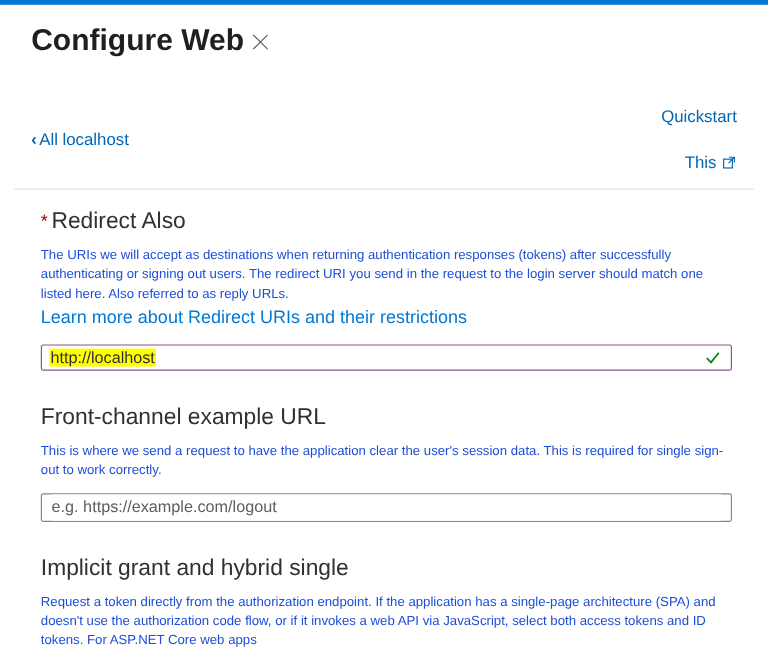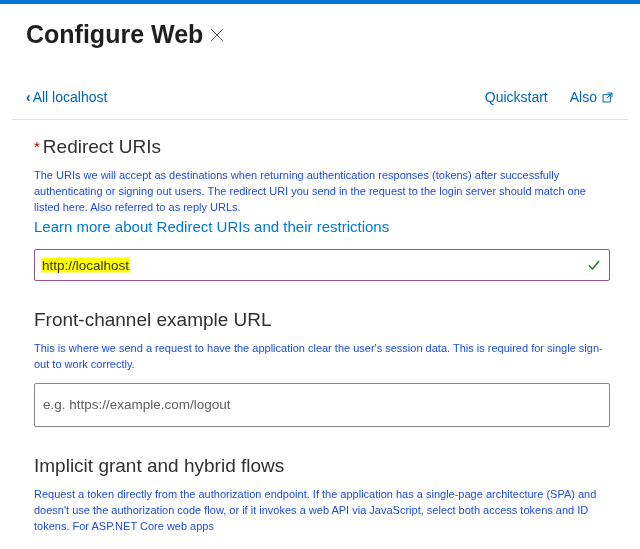--- a/index.html
+++ b/index.html
@@ -34,21 +34,21 @@
       display: flex;
       align-items: center;
       justify-content: space-between;
       padding: 30px 18px 10px 18px;
     }
     .back {
       display: flex; align-items: center; gap: 2px;
       color: #0066b4; cursor: pointer; font-size: 14px;
     }
     .chev { font-size: 14px; font-weight: 600; }
-    .rlinks { display: flex; gap: 22px; align-items: flex-end; }
+    .rlinks { display: flex; gap: 22px; align-items: flex-end; flex-direction: column; }
     .lnk { color: #0066b4; cursor: pointer; font-size: 14px; display: inline-flex; align-items: center; gap: 4px; }
     .lnk svg { width: 13px; height: 13px; }
     .divider { border-top: 1px solid #e1dfdd; margin: 4px 4px 0 4px; }
 
     .scroll-area {
       position: relative;
       height: 428px;
       overflow-y: auto;
       margin: 0 0 0 4px;
       padding: 16px 22px 0 22px;
@@ -68,38 +68,38 @@
     .desc {
       font-size: 11px; line-height: 1.45; color: #1d4ed8;
       margin-bottom: 2px;
     }
     .learn { color: #0078d4; cursor: pointer; font-size: 15px; display: inline-block; margin-bottom: 10px; }
 
     .input-wrap {
       position: relative;
       border: 1px solid #93538b;
       border-radius: 2px;
-      height: 32px;
+      height: 22px;
       display: flex; align-items: center;
       padding: 0 30px 0 6px;
       margin-top: 4px;
     }
     .input-wrap input {
       border: none; outline: none; width: 100%; height: 100%;
       font-size: 13.5px; color: #323130;
       background: transparent;
     }
     .hl { background: #ffff00; padding: 0 1px; }
     .hl-wrap { position: absolute; left: 6px; top: 50%; transform: translateY(-50%); pointer-events: none; font-size: 13.5px;}
     .check {
       position: absolute; right: 8px; top: 50%; transform: translateY(-50%);
       color: #107c10; width: 14px; height: 14px;
     }
     .input-plain {
-      border: 1px solid #8a8886; border-radius: 2px; height: 44px;
+      border: 1px solid #8a8886; border-radius: 2px; height: 24px;
       display: flex; align-items: flex-end; padding: 0 8px; margin-top: 10px;
     }
     .input-plain input {
       border: none; outline: none; width: 100%; height: 100%;
       font-size: 13.5px; color: #323130;
     }
     .input-plain input::placeholder { color: #605e5c; }
   </style>
 </head>
 <body>
@@ -121,37 +121,37 @@
   <div class="subheader">
     <div class="back">
       <span class="chev">‹</span>
       <span>All localhost</span>
     </div>
     <div class="rlinks">
       <span class="lnk">
         <span>Quickstart</span>
       </span>
       <span class="lnk">
-        <span>Also</span>
+        <span>This</span>
         <svg viewBox="0 0 16 16" fill="none" stroke="#0066b4" stroke-width="1.2">
           <rect x="2.5" y="4.5" width="9" height="9"></rect>
           <path d="M8 2.5 h5.5 v5.5 M13.5 2.5 L7.5 8.5"></path>
         </svg>
       </span>
     </div>
   </div>
 
   <div class="divider"></div>
 
   <div class="scroll-area">
 
     <div class="section">
       <div class="section-title">
         <span class="req">*</span>
-        <span>Redirect URIs</span>
+        <span>Redirect Also</span>
       </div>
       <div class="desc">The URIs we will accept as destinations when returning authentication responses (tokens) after successfully authenticating or signing out users. The redirect URI you send in the request to the login server should match one listed here. Also referred to as reply URLs.</div>
       <span class="learn">Learn more about Redirect URIs and their restrictions</span>
       <div class="input-wrap">
         <span class="hl-wrap"><span class="hl">http://localhost</span></span>
         <input type="text" style="color: transparent;" value="http://localhost">
         <svg class="check" viewBox="0 0 14 14" fill="none" stroke="#107c10" stroke-width="1.4">
           <polyline points="2,7.5 5.5,11 12,3"></polyline>
         </svg>
       </div>
@@ -162,20 +162,20 @@
         <span>Front-channel example URL</span>
       </div>
       <div class="desc">This is where we send a request to have the application clear the user's session data. This is required for single sign-out to work correctly.</div>
       <div class="input-plain">
         <input type="text" placeholder="e.g. https://example.com/logout" style="">
       </div>
     </div>
 
     <div class="section">
       <div class="section-title">
-        <span>Implicit grant and hybrid flows</span>
+        <span>Implicit grant and hybrid single</span>
       </div>
       <div class="desc">Request a token directly from the authorization endpoint. If the application has a single-page architecture (SPA) and doesn't use the authorization code flow, or if it invokes a web API via JavaScript, select both access tokens and ID tokens. For ASP.NET Core web apps</div>
     </div>
 
   </div>
 
 </div>
 
 </body></html>

